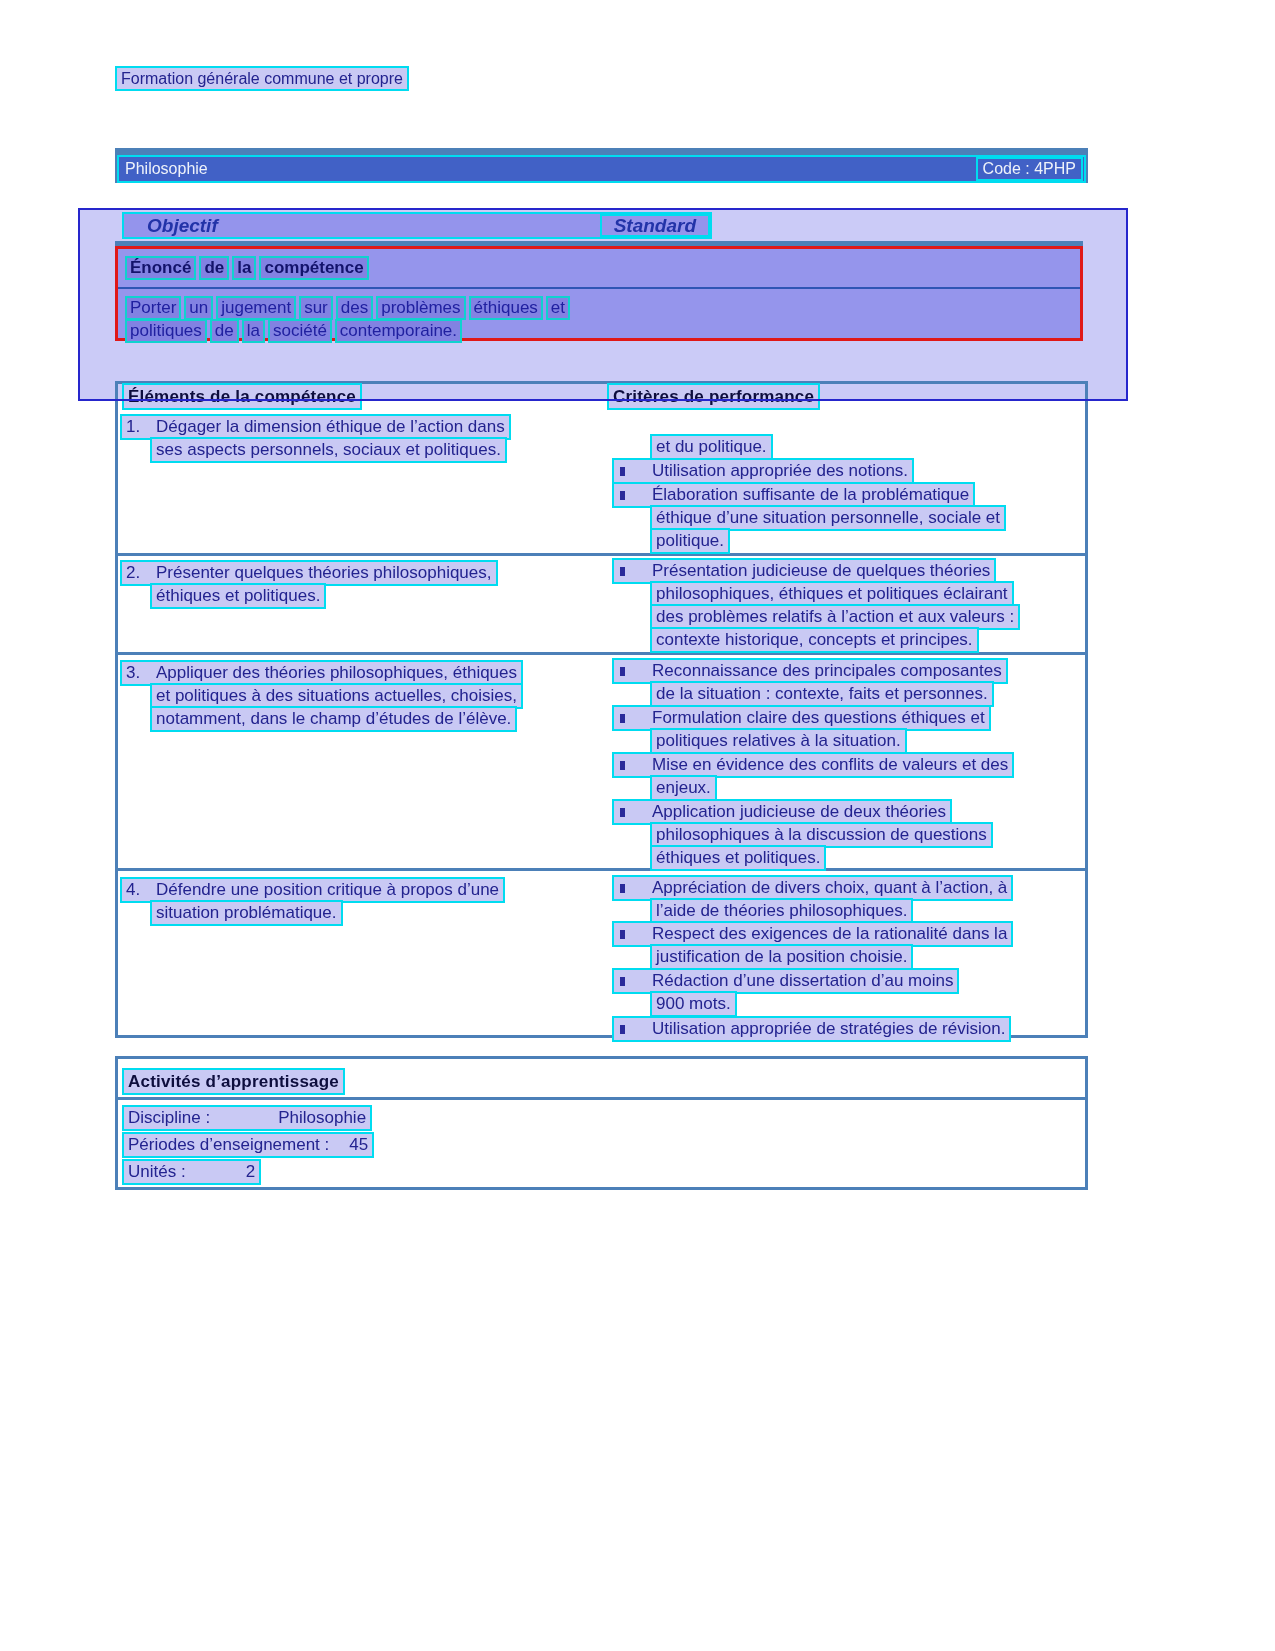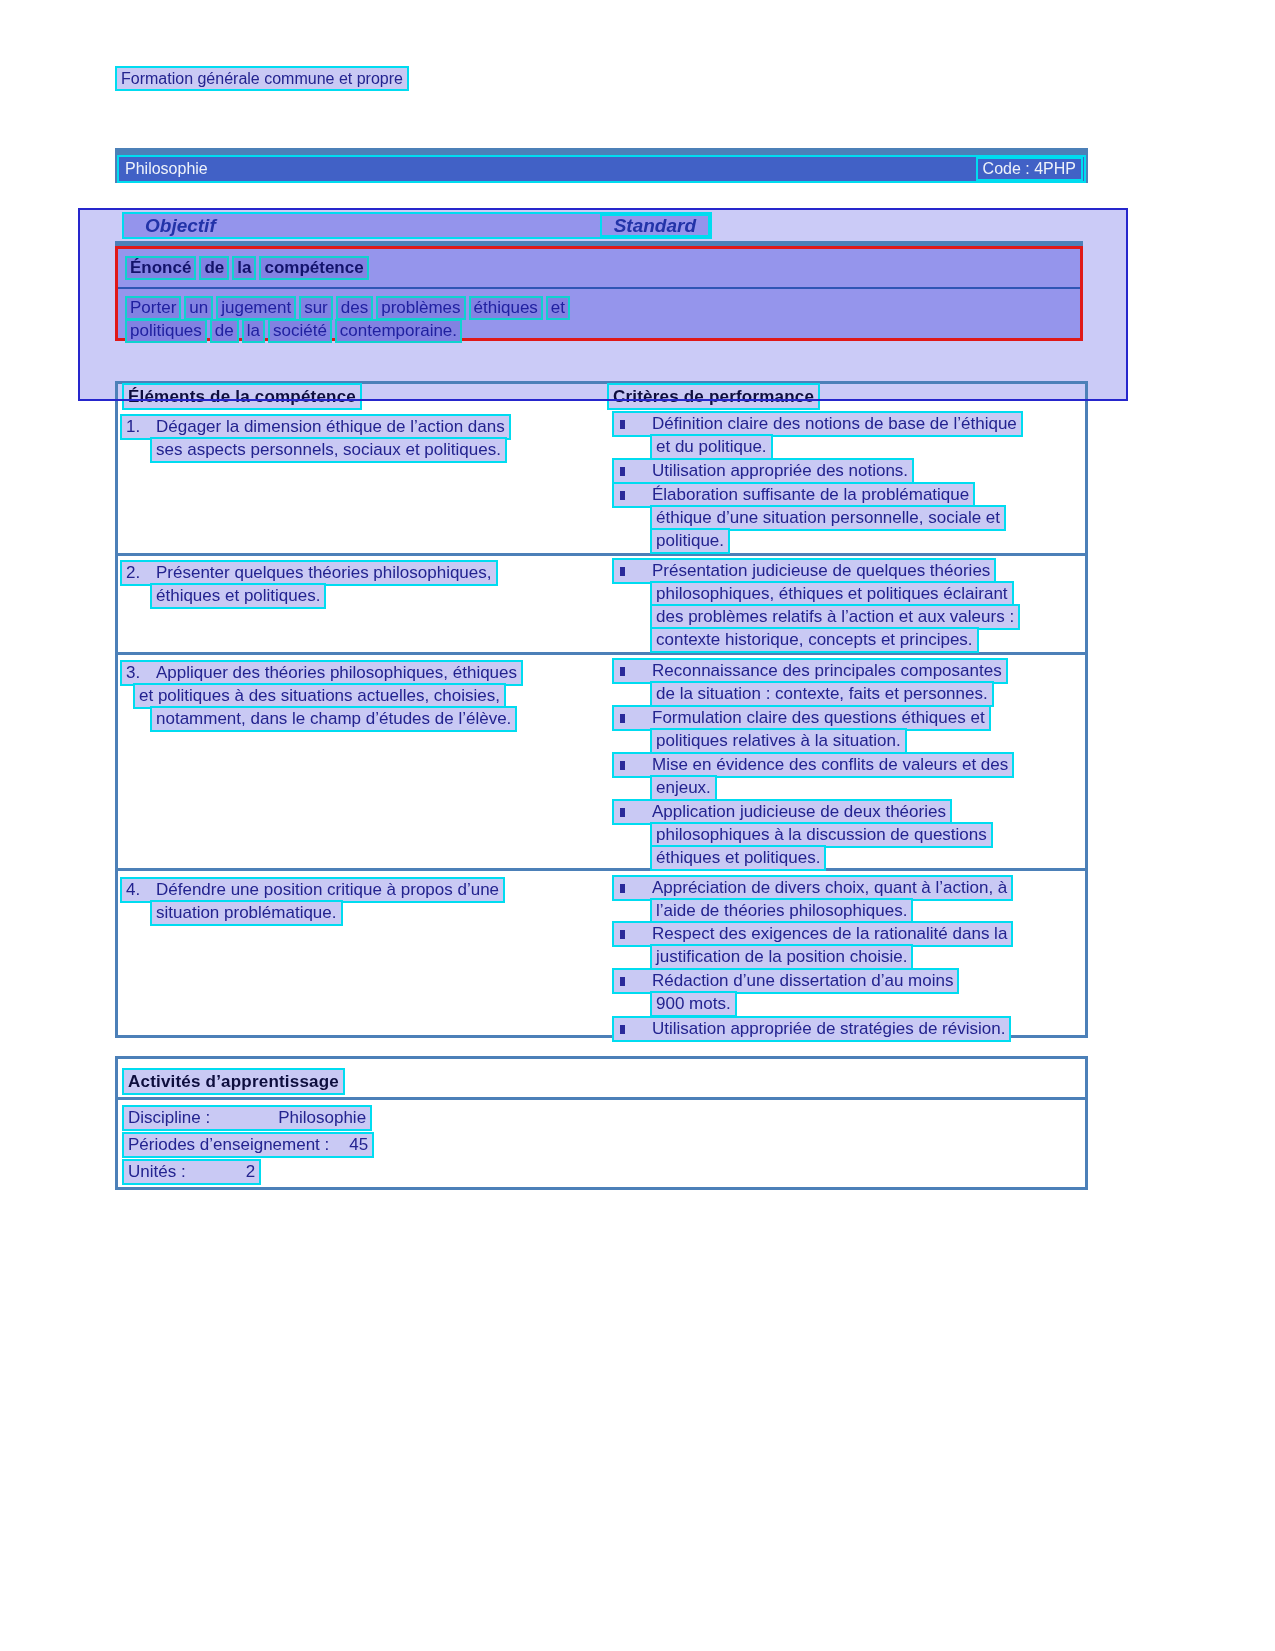--- a/index.html
+++ b/index.html
@@ -22,21 +22,21 @@
   .bar-title{padding-left:6px;}
   .bar-code{border:2px solid #00dcf0;padding:0 5px;height:20px;display:flex;align-items:center;margin-right:1px;}
 
   
   .obj-container{position:absolute;left:78px;top:208px;width:1050px;height:193px;
                  background:#cbcbf7;border:2px solid #2626cc;box-sizing:border-box;z-index:1;}
   .obj-band{position:absolute;left:122px;top:212px;width:590px;height:27px;background:#9494ec;
             border:2px solid #00dcf0;box-sizing:border-box;display:flex;align-items:center;
             justify-content:space-between;z-index:2;
             font-weight:bold;font-style:italic;font-size:19px;color:#2233a8;}
-  .obj-left{padding-left:9px;margin-left:12px;}
+  .obj-left{padding-left:23px;}
   .obj-right{border:2px solid #00dcf0;height:100%;display:flex;align-items:center;
              padding:0 12px;box-sizing:border-box;}
 
   
   .enonce-strip{position:absolute;left:115px;top:241px;width:968px;height:5px;background:#4c80b8;z-index:2;}
   .enonce-box{position:absolute;left:115px;top:246px;width:968px;height:95px;background:#9595ec;
               border:3px solid #e01818;box-sizing:border-box;z-index:2;}
   .enonce-divider{position:absolute;left:118px;top:287px;width:962px;height:2px;background:#2f55b5;z-index:3;}
   .wline{position:absolute;display:flex;z-index:4;}
   .wbox{display:inline-flex;align-items:center;background:#8282e2;border:2px solid #0fd2cf;
@@ -113,24 +113,20 @@
   <div class="rowline" style="top:553px;"></div>
   <div class="rowline" style="top:652px;"></div>
   <div class="rowline" style="top:868px;"></div>
 
   <div class="hl" style="left:120px;top:414px;">
     <span class="num">1.</span>
     <span>Dégager la dimension éthique de l’action dans</span>
   </div>
   <div class="hl" style="left:150px;top:437px;">ses aspects personnels, sociaux et politiques.</div>
 
-  <div class="hl" style="left:612px;top:411px;">
-    <span class="bullet"></span>
-    <span>Définition claire des notions de base de l’éthique</span>
-  </div>
   <div class="hl" style="left:650px;top:434px;">et du politique.</div>
   <div class="hl" style="left:612px;top:458px;">
     <span class="bullet"></span>
     <span>Utilisation appropriée des notions.</span>
   </div>
   <div class="hl" style="left:612px;top:482px;">
     <span class="bullet"></span>
     <span>Élaboration suffisante de la problématique</span>
   </div>
   <div class="hl" style="left:650px;top:505px;">éthique d’une situation personnelle, sociale et</div>
@@ -147,21 +143,21 @@
     <span>Présentation judicieuse de quelques théories</span>
   </div>
   <div class="hl" style="left:650px;top:581px;">philosophiques, éthiques et politiques éclairant</div>
   <div class="hl" style="left:650px;top:604px;">des problèmes relatifs à l’action et aux valeurs :</div>
   <div class="hl" style="left:650px;top:627px;">contexte historique, concepts et principes.</div>
 
   <div class="hl" style="left:120px;top:660px;">
     <span class="num">3.</span>
     <span>Appliquer des théories philosophiques, éthiques</span>
   </div>
-  <div class="hl" style="left:133px;top:683px;">et politiques à des situations actuelles, choisies,</div>
+  <div class="hl" style="left:150px;top:683px;">et politiques à des situations actuelles, choisies,</div>
   <div class="hl" style="left:150px;top:706px;">notamment, dans le champ d’études de l’élève.</div>
 
   <div class="hl" style="left:612px;top:658px;">
     <span class="bullet"></span>
     <span>Reconnaissance des principales composantes</span>
   </div>
   <div class="hl" style="left:650px;top:681px;">de la situation : contexte, faits et personnes.</div>
   <div class="hl" style="left:612px;top:705px;">
     <span class="bullet"></span>
     <span>Formulation claire des questions éthiques et</span>

